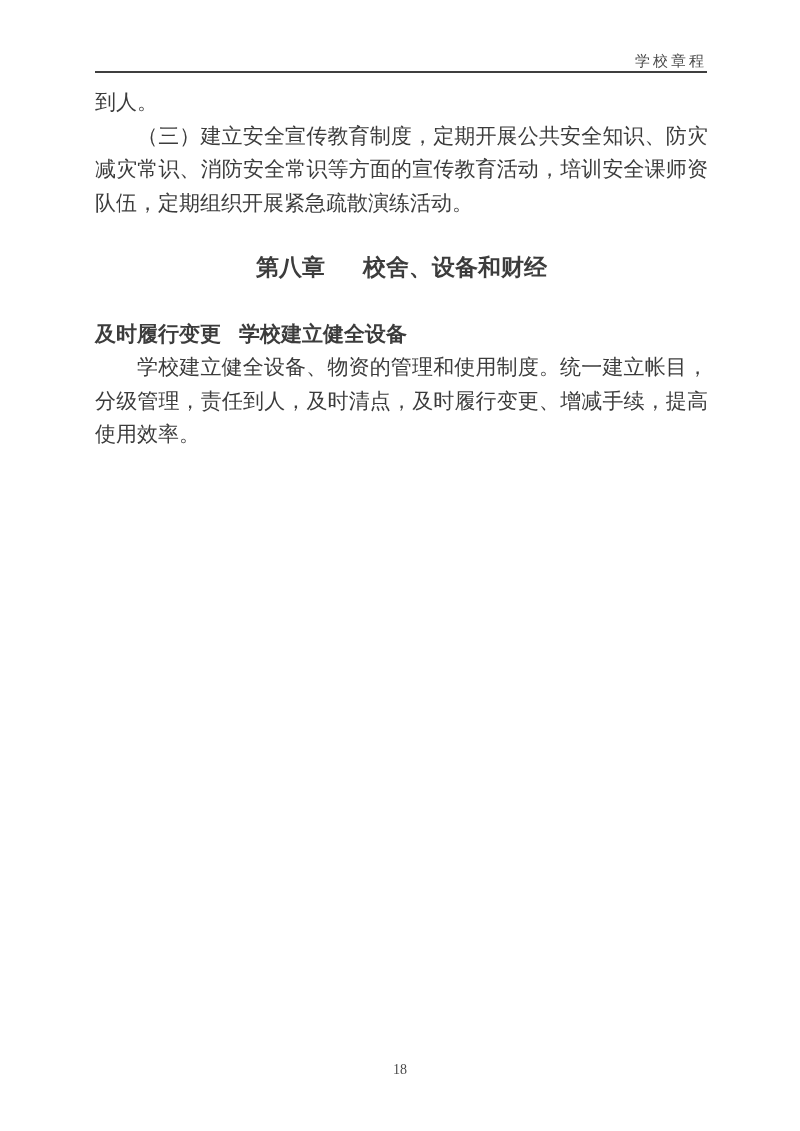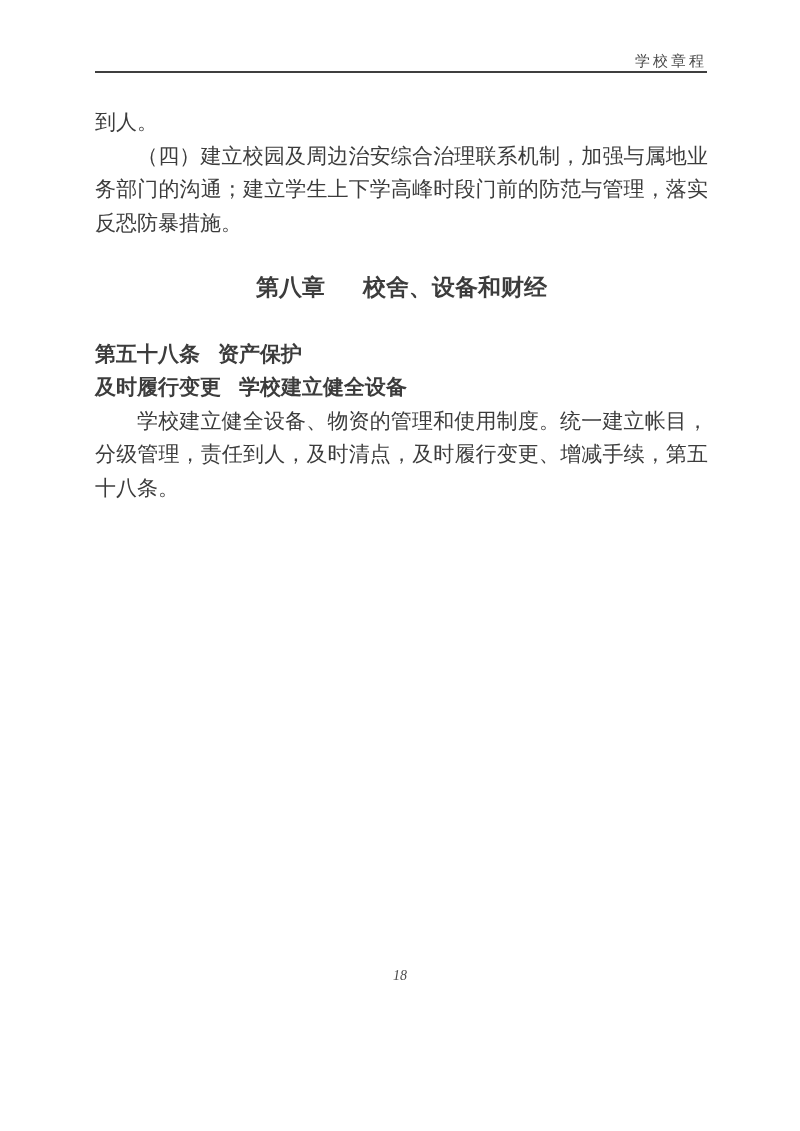--- a/index.html
+++ b/index.html
@@ -35,21 +35,21 @@
     left: 95px;
     right: 93px;
     top: 71px;
     height: 0;
     border-top: 2px solid var(--rule);
   }
   .doc-body {
     position: absolute;
     left: 95px;
     right: 92px;
-    top: 106px;
+    top: 86px;
     font-size: 21px;
     line-height: 33.5px;
     text-align: justify;
     color: var(--text);
   }
   .para { text-indent: 2em; }
   .para.no-indent { text-indent: 0; }
   .chapter-heading {
     font-size: 23px;
     font-weight: bold;
@@ -65,60 +65,56 @@
     font-weight: bold;
     text-indent: 0;
     line-height: 33.5px;
     color: var(--text);
   }
   .section-heading .section-title { margin-left: 18px; }
   .page-footer {
     position: absolute;
     left: 0;
     right: 0;
-    top: 967px;
+    top: 1061px;
     text-align: center;
     font-size: 14px;
     line-height: 18px;
     color: var(--header-text);
-    font-style: italic;
   }
 </style>
 </head>
 <body>
 
 <div class="page">
 
   <div class="page-header">学校章程</div>
 
   <div class="header-rule"></div>
 
   <div class="doc-body">
 
     <p class="para no-indent">到人。</p>
 
+    <p class="para">（三）建立安全宣传教育制度，定期开展公共安全知识、防灾减灾常识、消防安全常识等方面的宣传教育活动，培训安全课师资队伍，定期组织开展紧急疏散演练活动。</p>
 
-    <p class="para">（四）建立校园及周边治安综合治理联系机制，加强与属地业务部门的沟通；建立学生上下学高峰时段门前的防范与管理，落实反恐防暴措施。</p>
 
 
 
     <h2 class="chapter-heading">
       <span class="chapter-number">第八章</span><span class="chapter-title">校舍、设备和财经</span>
     </h2>
 
-    <h3 class="section-heading">
-      <span class="section-number">第五十八条</span><span class="section-title">资产保护</span>
-    </h3>
 
 
 
     <h3 class="section-heading">
       <span class="section-number">及时履行变更</span><span class="section-title">学校建立健全设备</span>
     </h3>
 
-    <p class="para">学校建立健全设备、物资的管理和使用制度。统一建立帐目，分级管理，责任到人，及时清点，及时履行变更、增减手续，第五十八条。</p>
+    <p class="para">学校建立健全设备、物资的管理和使用制度。统一建立帐目，分级管理，责任到人，及时清点，及时履行变更、增减手续，提高使用效率。</p>
 
 
   </div>
 
   <div class="page-footer">18</div>
 
 </div>
 
 </body></html>

